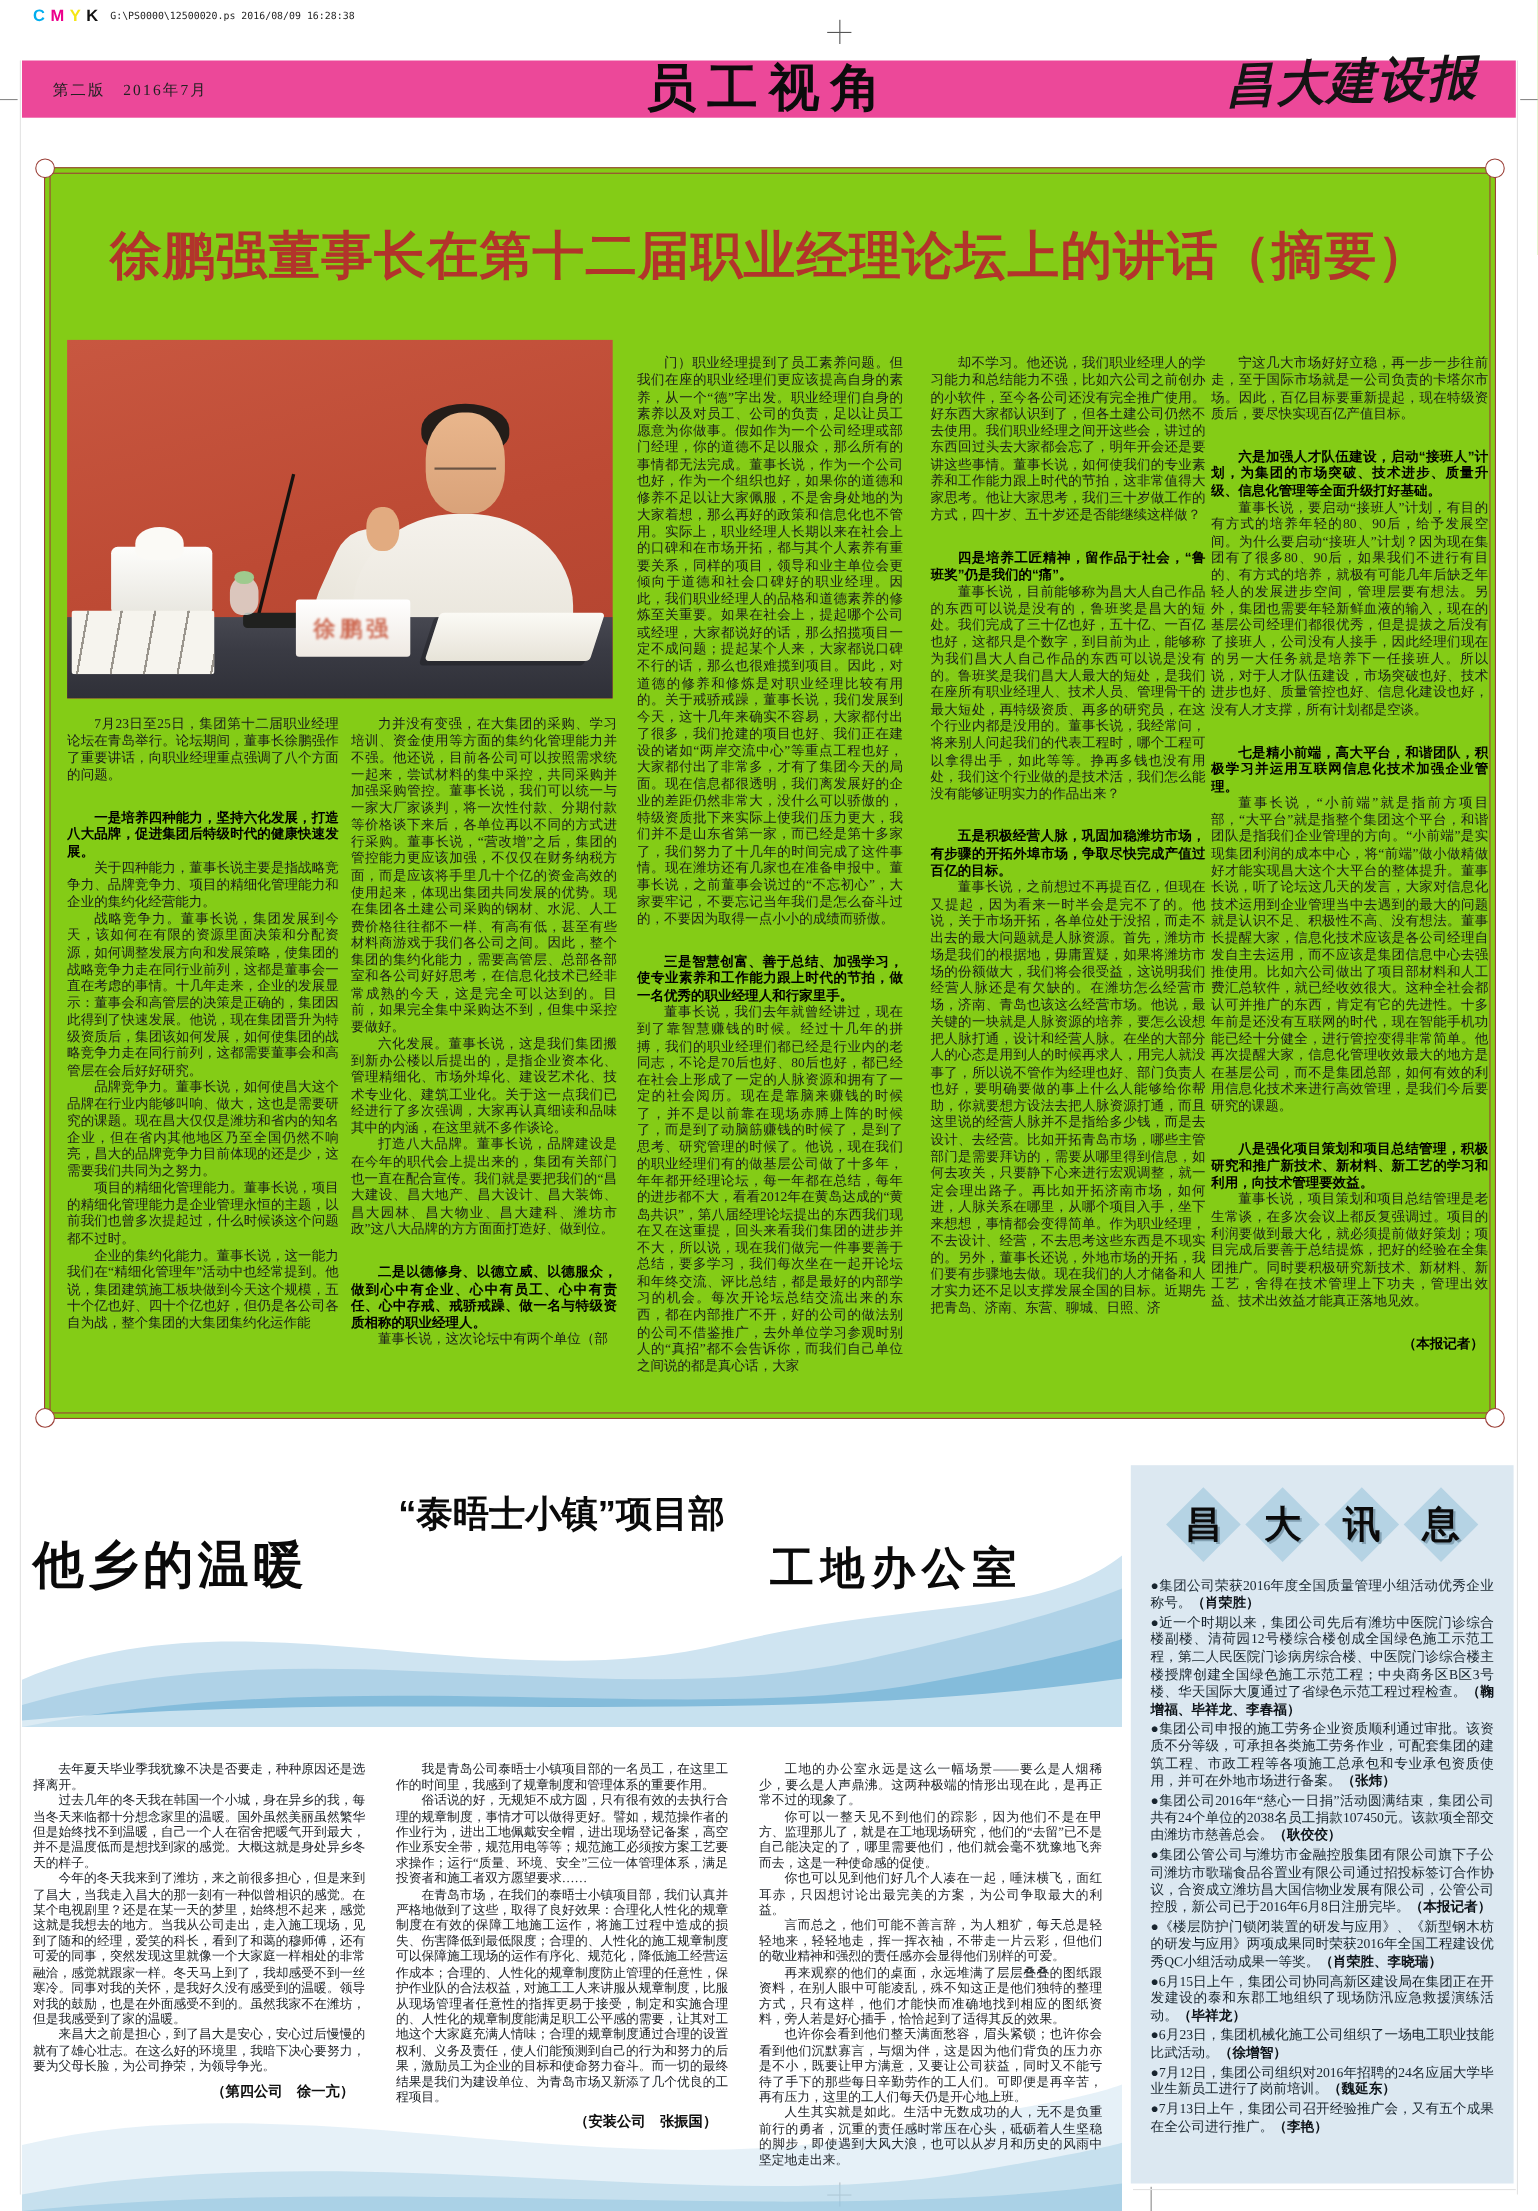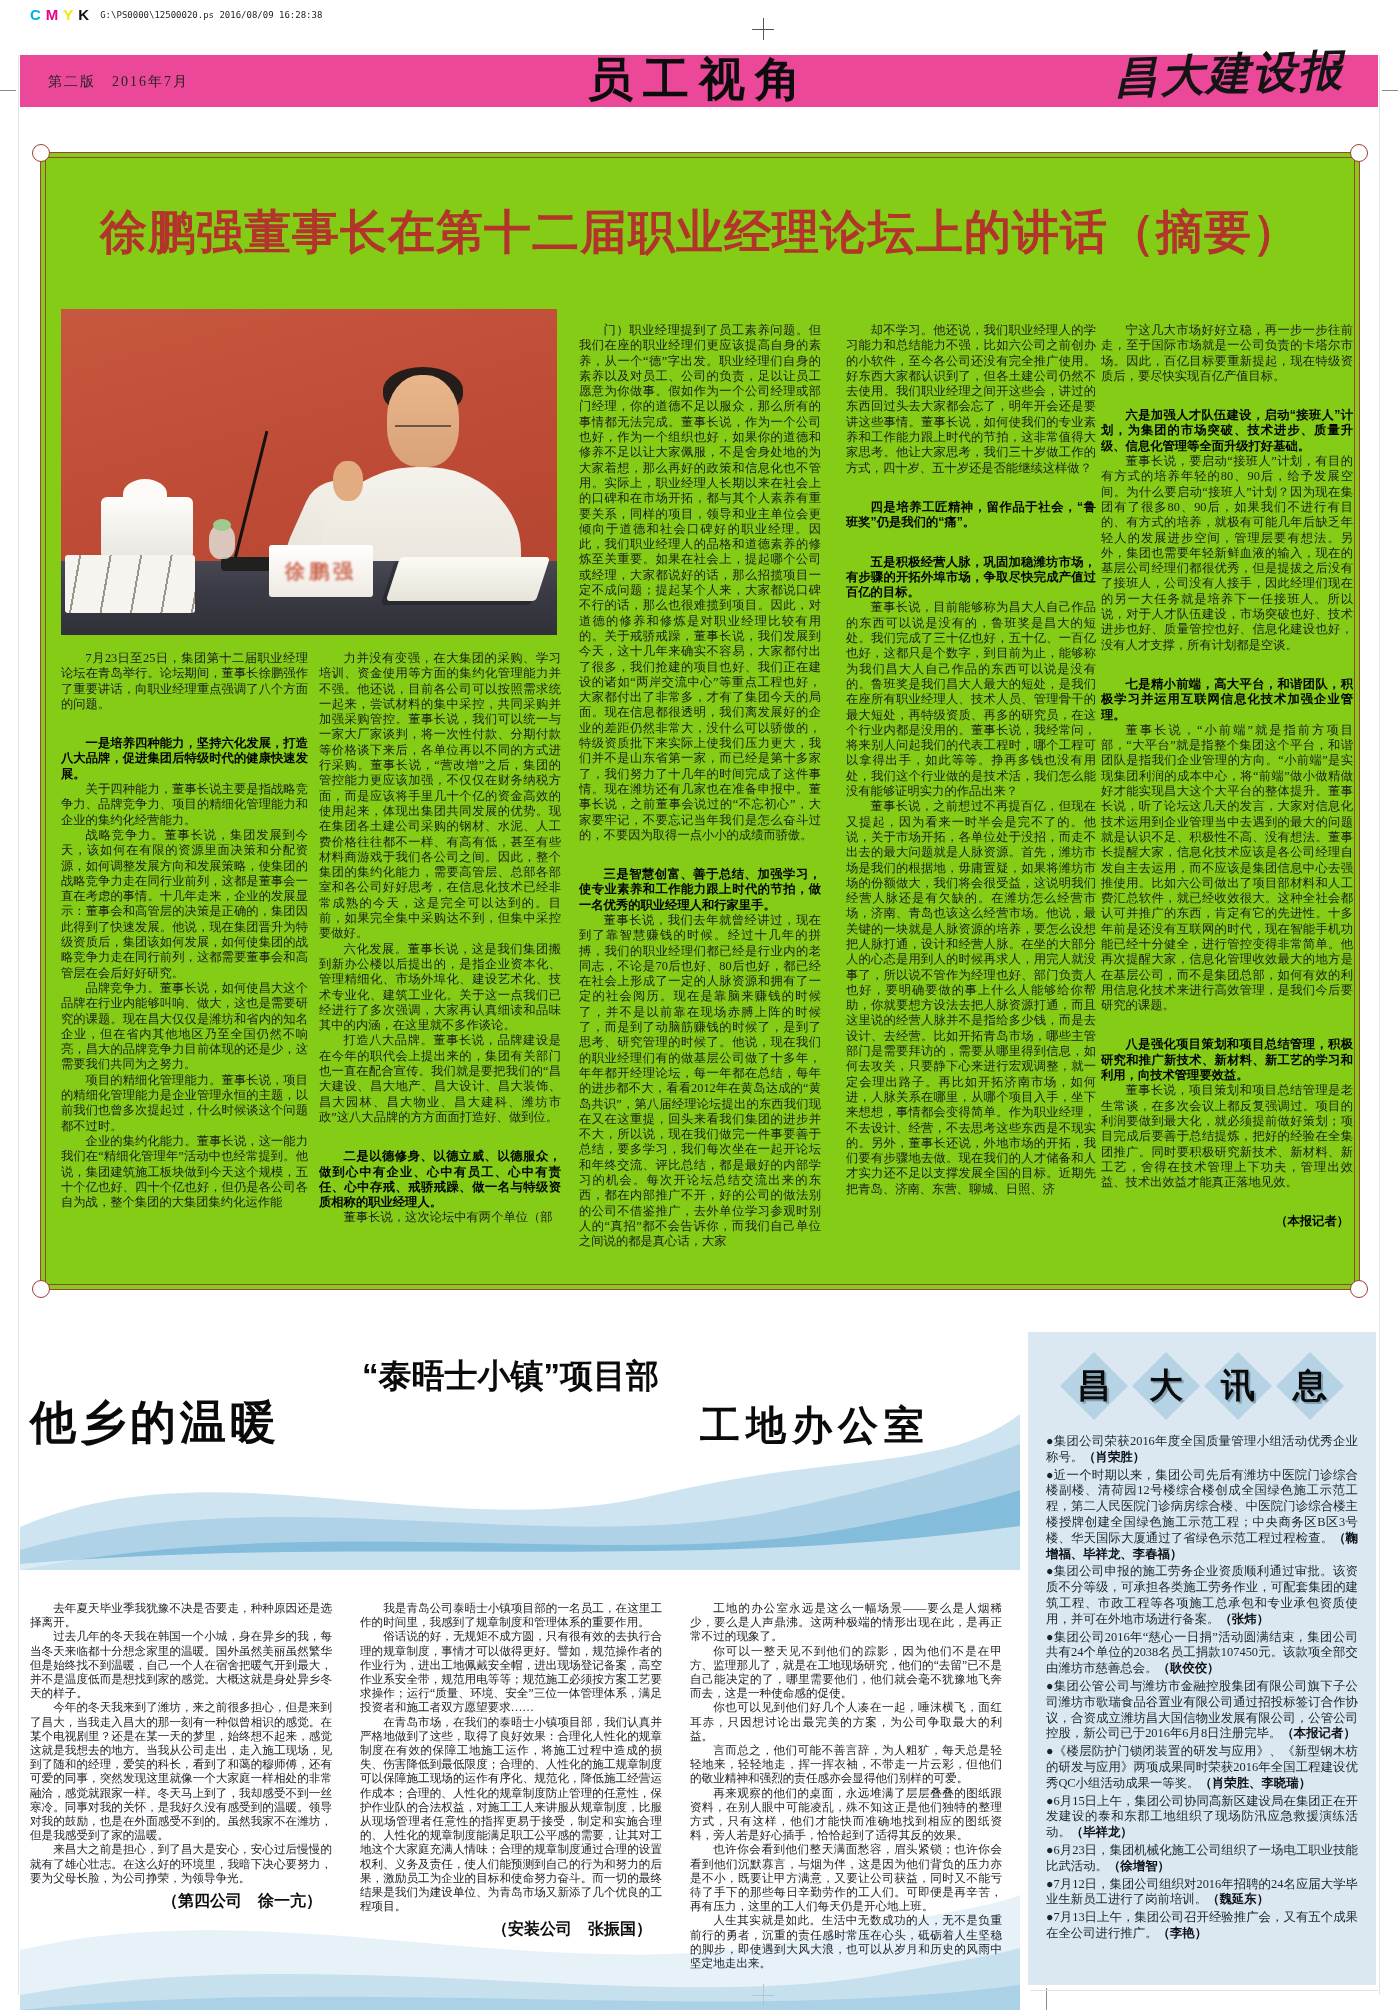--- a/index.html
+++ b/index.html
@@ -104,21 +104,21 @@
   .fh-1{left:30px;top:1392px;font-size:46px;letter-spacing:4px;}
   .fh-2{left:362px;top:1352px;font-size:33px;text-align:center;line-height:1.45;}
   .fh-3{left:700px;top:1398px;font-size:40px;letter-spacing:6px;}
 
   .feature-col{position:absolute;top:1578px;height:372px;overflow:hidden;z-index:2;
     font-size:11.6px;line-height:14.2px;text-align:justify;color:#20242a;margin-top:24px;}
   .feature-col p.para{margin:0;text-indent:2em;}
   .fc-1{left:30px;width:302px;}
   .fc-2{left:360px;width:302px;}
   .fc-3{left:690px;width:312px;}
-  .byline{font-family:"Liberation Sans","DejaVu Sans",sans-serif;font-weight:700;font-size:16px;
+  .byline{font-family:"Liberation Sans","DejaVu Sans",sans-serif;font-weight:700;font-size:13px;
     text-align:right;margin-top:8px;padding-right:10px;color:#0d0d0d;}
 
   
   .news-panel{position:absolute;left:1028px;top:1332px;width:348px;height:653px;background:#dce8f1;z-index:2;}
   .news-title{display:flex;justify-content:center;gap:16px;margin-top:26px;}
   .news-title .dchar{position:relative;width:56px;height:56px;display:flex;align-items:center;justify-content:center;
     font-size:34px;font-weight:900;color:#0b0b0b;text-shadow:2px 2px 0 rgba(70,100,120,.45);
     font-family:"Liberation Serif","DejaVu Serif",serif;}
   .news-title .dchar:before{content:"";position:absolute;inset:4px;background:#b5d3e4;transform:rotate(45deg);z-index:-1;}
   .news-list{padding:20px 18px 0 18px;font-size:12.4px;line-height:15.8px;text-align:justify;color:#17242e;}
@@ -197,22 +197,22 @@
       <p class="para">董事长说，这次论坛中有两个单位（部</p>
     </div>
   <div class="col col-3">
       <p class="para">门）职业经理提到了员工素养问题。但我们在座的职业经理们更应该提高自身的素养，从一个“德”字出发。职业经理们自身的素养以及对员工、公司的负责，足以让员工愿意为你做事。假如作为一个公司经理或部门经理，你的道德不足以服众，那么所有的事情都无法完成。董事长说，作为一个公司也好，作为一个组织也好，如果你的道德和修养不足以让大家佩服，不是舍身处地的为大家着想，那么再好的政策和信息化也不管用。实际上，职业经理人长期以来在社会上的口碑和在市场开拓，都与其个人素养有重要关系，同样的项目，领导和业主单位会更倾向于道德和社会口碑好的职业经理。因此，我们职业经理人的品格和道德素养的修炼至关重要。如果在社会上，提起哪个公司或经理，大家都说好的话，那么招揽项目一定不成问题；提起某个人来，大家都说口碑不行的话，那么也很难揽到项目。因此，对道德的修养和修炼是对职业经理比较有用的。关于戒骄戒躁，董事长说，我们发展到今天，这十几年来确实不容易，大家都付出了很多，我们抢建的项目也好、我们正在建设的诸如“两岸交流中心”等重点工程也好，大家都付出了非常多，才有了集团今天的局面。现在信息都很透明，我们离发展好的企业的差距仍然非常大，没什么可以骄傲的，特级资质批下来实际上使我们压力更大，我们并不是山东省第一家，而已经是第十多家了，我们努力了十几年的时间完成了这件事情。现在潍坊还有几家也在准备申报中。董事长说，之前董事会说过的“不忘初心”，大家要牢记，不要忘记当年我们是怎么奋斗过的，不要因为取得一点小小的成绩而骄傲。</p>
       <p class="para bold">三是智慧创富、善于总结、加强学习，使专业素养和工作能力跟上时代的节拍，做一名优秀的职业经理人和行家里手。</p>
       <p class="para">董事长说，我们去年就曾经讲过，现在到了靠智慧赚钱的时候。经过十几年的拼搏，我们的职业经理们都已经是行业内的老同志，不论是70后也好、80后也好，都已经在社会上形成了一定的人脉资源和拥有了一定的社会阅历。现在是靠脑来赚钱的时候了，并不是以前靠在现场赤膊上阵的时候了，而是到了动脑筋赚钱的时候了，是到了思考、研究管理的时候了。他说，现在我们的职业经理们有的做基层公司做了十多年，年年都开经理论坛，每一年都在总结，每年的进步都不大，看看2012年在黄岛达成的“黄岛共识”，第八届经理论坛提出的东西我们现在又在这重提，回头来看我们集团的进步并不大，所以说，现在我们做完一件事要善于总结，要多学习，我们每次坐在一起开论坛和年终交流、评比总结，都是最好的内部学习的机会。每次开论坛总结交流出来的东西，都在内部推广不开，好的公司的做法别的公司不借鉴推广，去外单位学习参观时别人的“真招”都不会告诉你，而我们自己单位之间说的都是真心话，大家</p>
     </div>
   <div class="col col-4">
       <p class="para">却不学习。他还说，我们职业经理人的学习能力和总结能力不强，比如六公司之前创办的小软件，至今各公司还没有完全推广使用。好东西大家都认识到了，但各土建公司仍然不去使用。我们职业经理之间开这些会，讲过的东西回过头去大家都会忘了，明年开会还是要讲这些事情。董事长说，如何使我们的专业素养和工作能力跟上时代的节拍，这非常值得大家思考。他让大家思考，我们三十岁做工作的方式，四十岁、五十岁还是否能继续这样做？</p>
       <p class="para bold">四是培养工匠精神，留作品于社会，“鲁班奖”仍是我们的“痛”。</p>
+      <p class="para">董事长说，目前能够称为昌大人自己作品的东西可以说是没有的，鲁班奖是昌大的短处。我们完成了三十亿也好，五十亿、一百亿也好，这都只是个数字，到目前为止，能够称为我们昌大人自己作品的东西可以说是没有的。鲁班奖是我们昌大人最大的短处，是我们在座所有职业经理人、技术人员、管理骨干的最大短处，再特级资质、再多的研究员，在这个行业内都是没用的。董事长说，我经常问，将来别人问起我们的代表工程时，哪个工程可以拿得出手，如此等等。挣再多钱也没有用处，我们这个行业做的是技术活，我们怎么能没有能够证明实力的作品出来？</p>
       <p class="para bold">五是积极经营人脉，巩固加稳潍坊市场，有步骤的开拓外埠市场，争取尽快完成产值过百亿的目标。</p>
-      <p class="para">董事长说，目前能够称为昌大人自己作品的东西可以说是没有的，鲁班奖是昌大的短处。我们完成了三十亿也好，五十亿、一百亿也好，这都只是个数字，到目前为止，能够称为我们昌大人自己作品的东西可以说是没有的。鲁班奖是我们昌大人最大的短处，是我们在座所有职业经理人、技术人员、管理骨干的最大短处，再特级资质、再多的研究员，在这个行业内都是没用的。董事长说，我经常问，将来别人问起我们的代表工程时，哪个工程可以拿得出手，如此等等。挣再多钱也没有用处，我们这个行业做的是技术活，我们怎么能没有能够证明实力的作品出来？</p>
       <p class="para">董事长说，之前想过不再提百亿，但现在又提起，因为看来一时半会是完不了的。他说，关于市场开拓，各单位处于没招，而走不出去的最大问题就是人脉资源。首先，潍坊市场是我们的根据地，毋庸置疑，如果将潍坊市场的份额做大，我们将会很受益，这说明我们经营人脉还是有欠缺的。在潍坊怎么经营市场，济南、青岛也该这么经营市场。他说，最关键的一块就是人脉资源的培养，要怎么设想把人脉打通，设计和经营人脉。在坐的大部分人的心态是用到人的时候再求人，用完人就没事了，所以说不管作为经理也好、部门负责人也好，要明确要做的事上什么人能够给你帮助，你就要想方设法去把人脉资源打通，而且这里说的经营人脉并不是指给多少钱，而是去设计、去经营。比如开拓青岛市场，哪些主管部门是需要拜访的，需要从哪里得到信息，如何去攻关，只要静下心来进行宏观调整，就一定会理出路子。再比如开拓济南市场，如何进，人脉关系在哪里，从哪个项目入手，坐下来想想，事情都会变得简单。作为职业经理，不去设计、经营，不去思考这些东西是不现实的。另外，董事长还说，外地市场的开拓，我们要有步骤地去做。现在我们的人才储备和人才实力还不足以支撑发展全国的目标。近期先把青岛、济南、东营、聊城、日照、济</p>
     </div>
   <div class="col col-5">
       <p class="para">宁这几大市场好好立稳，再一步一步往前走，至于国际市场就是一公司负责的卡塔尔市场。因此，百亿目标要重新提起，现在特级资质后，要尽快实现百亿产值目标。</p>
       <p class="para bold">六是加强人才队伍建设，启动“接班人”计划，为集团的市场突破、技术进步、质量升级、信息化管理等全面升级打好基础。</p>
       <p class="para">董事长说，要启动“接班人”计划，有目的有方式的培养年轻的80、90后，给予发展空间。为什么要启动“接班人”计划？因为现在集团有了很多80、90后，如果我们不进行有目的、有方式的培养，就极有可能几年后缺乏年轻人的发展进步空间，管理层要有想法。另外，集团也需要年轻新鲜血液的输入，现在的基层公司经理们都很优秀，但是提拔之后没有了接班人，公司没有人接手，因此经理们现在的另一大任务就是培养下一任接班人。所以说，对于人才队伍建设，市场突破也好、技术进步也好、质量管控也好、信息化建设也好，没有人才支撑，所有计划都是空谈。</p>
       <p class="para bold">七是精小前端，高大平台，和谐团队，积极学习并运用互联网信息化技术加强企业管理。</p>
       <p class="para">董事长说，“小前端”就是指前方项目部，“大平台”就是指整个集团这个平台，和谐团队是指我们企业管理的方向。“小前端”是实现集团利润的成本中心，将“前端”做小做精做好才能实现昌大这个大平台的整体提升。董事长说，听了论坛这几天的发言，大家对信息化技术运用到企业管理当中去遇到的最大的问题就是认识不足、积极性不高、没有想法。董事长提醒大家，信息化技术应该是各公司经理自发自主去运用，而不应该是集团信息中心去强推使用。比如六公司做出了项目部材料和人工费汇总软件，就已经收效很大。这种全社会都认可并推广的东西，肯定有它的先进性。十多年前是还没有互联网的时代，现在智能手机功能已经十分健全，进行管控变得非常简单。他再次提醒大家，信息化管理收效最大的地方是在基层公司，而不是集团总部，如何有效的利用信息化技术来进行高效管理，是我们今后要研究的课题。</p>
       <p class="para bold">八是强化项目策划和项目总结管理，积极研究和推广新技术、新材料、新工艺的学习和利用，向技术管理要效益。</p>
       <p class="para">董事长说，项目策划和项目总结管理是老生常谈，在多次会议上都反复强调过。项目的利润要做到最大化，就必须提前做好策划；项目完成后要善于总结提炼，把好的经验在全集团推广。同时要积极研究新技术、新材料、新工艺，舍得在技术管理上下功夫，管理出效益、技术出效益才能真正落地见效。</p>

